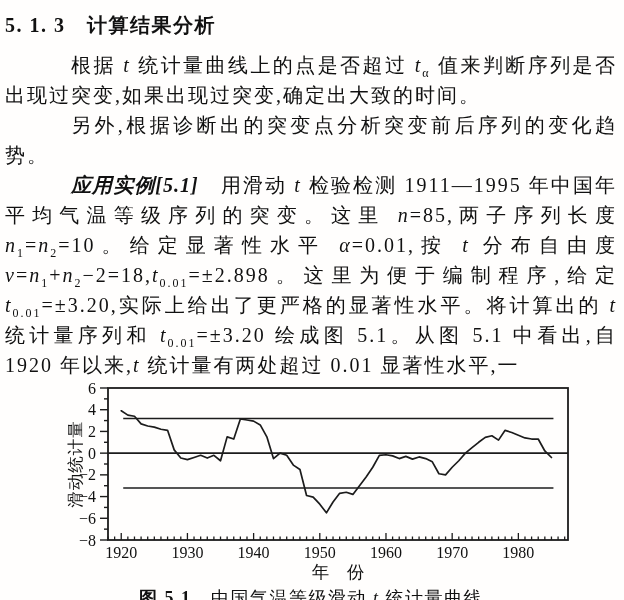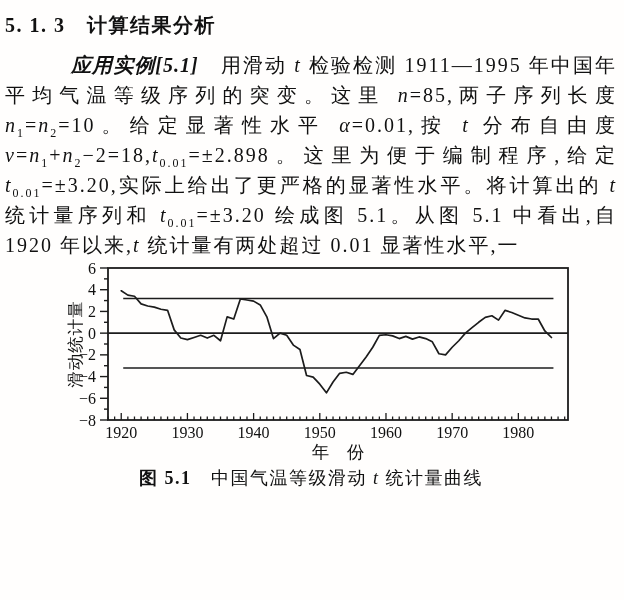--- a/index.html
+++ b/index.html
@@ -34,20 +34,22 @@
     margin-top:2px; letter-spacing:1.5px;
   }
 </style>
 </head>
 <body>
 
 <div class="page">
 
   <h1 class="heading">5. 1. 3　计算结果分析</h1>
 
+  <p class="para">根据 <i>t</i> 统计量曲线上的点是否超过 <i>t</i><sub>α</sub> 值来判断序列是否出现过突变,如果出现过突变,确定出大致的时间。</p>
+  <p class="para">另外,根据诊断出的突变点分析突变前后序列的变化趋势。</p>
   <p class="para"><b>应用实例[5.1]</b>　用滑动 <i>t</i> 检验检测 1911—1995 年中国年平均气温等级序列的突变。这里 <i>n</i>=85,两子序列长度 <i>n</i><sub>1</sub>=<i>n</i><sub>2</sub>=10。给定显著性水平 <i>α</i>=0.01,按 <i>t</i> 分布自由度 <i>ν</i>=<i>n</i><sub>1</sub>+<i>n</i><sub>2</sub>−2=18,<i>t</i><sub>0.01</sub>=±2.898。这里为便于编制程序,给定 <i>t</i><sub>0.01</sub>=±3.20,实际上给出了更严格的显著性水平。将计算出的 <i>t</i> 统计量序列和 <i>t</i><sub>0.01</sub>=±3.20 绘成图 5.1。从图 5.1 中看出,自 1920 年以来,<i>t</i> 统计量有两处超过 0.01 显著性水平,一</p>
 
   <div class="figure">
     <svg class="chart-svg" id="chart" width="624" height="204" viewBox="0 0 624 204">
         <rect x="103" y="8" width="460" height="152" fill="none" stroke="#1c1c1c" stroke-width="1.8"></rect>
         <line x1="103" y1="73.14285714285714" x2="563" y2="73.14285714285714" stroke="#1c1c1c" stroke-width="1.6"></line>
         <line x1="118.22302158273351" y1="38.4" x2="548.4388489208629" y2="38.4" stroke="#1c1c1c" stroke-width="1.5"></line>
         <line x1="118.22302158273351" y1="107.88571428571427" x2="548.4388489208629" y2="107.88571428571427" stroke="#1c1c1c" stroke-width="1.5"></line>
         <line x1="95" y1="160" x2="103" y2="160" stroke="#1c1c1c" stroke-width="1.4"></line>
         <text x="91" y="165.5" text-anchor="end" font-size="16">−8</text>

